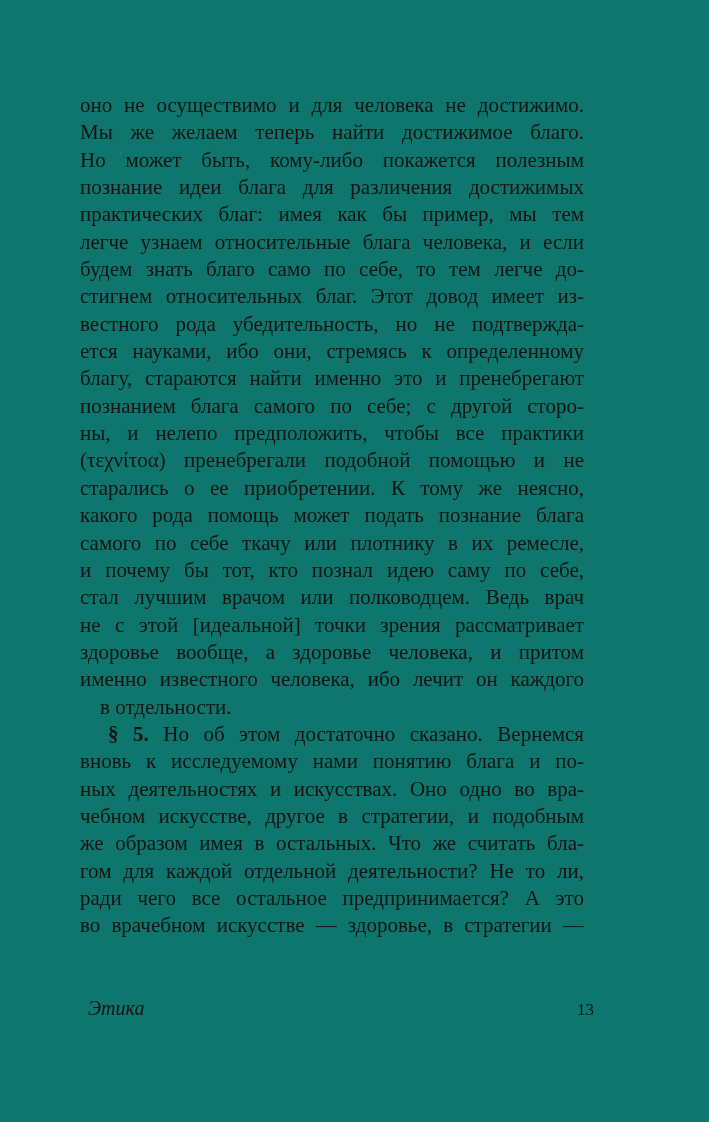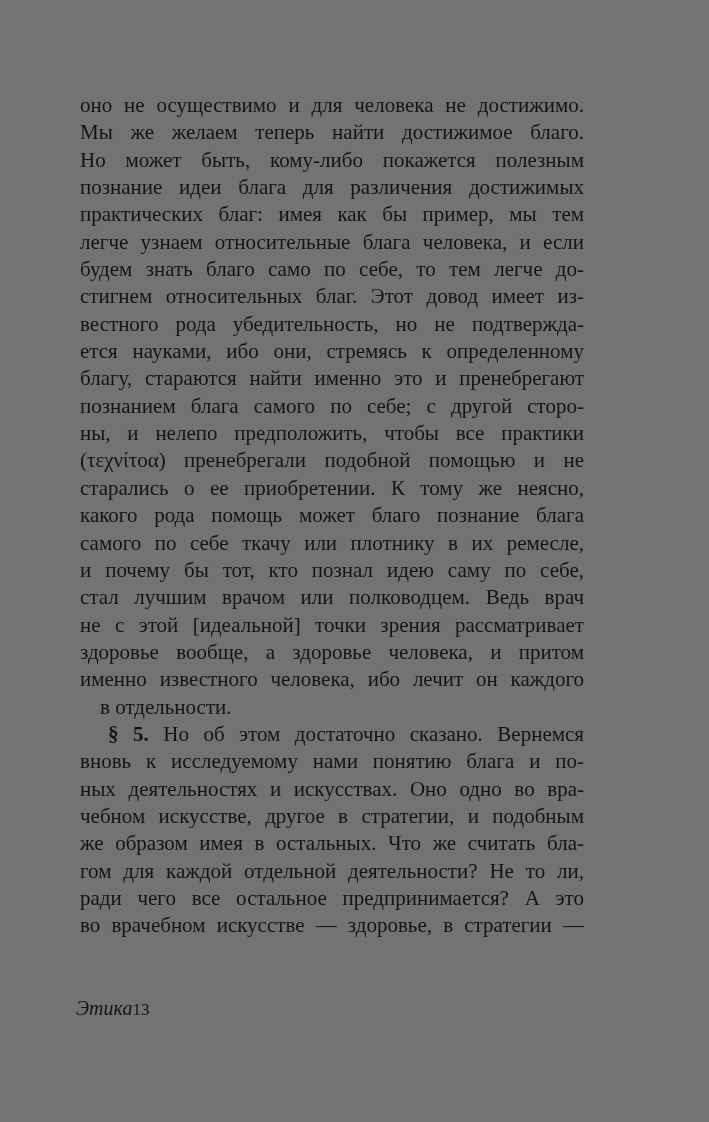--- a/index.html
+++ b/index.html
@@ -11,21 +11,21 @@
     height: 1122px;
     position: relative;
     background: #ffffff;
     font-family: "Liberation Serif", serif;
     color: #141414;
     overflow: hidden;
   }
   .page {
     position: absolute;
     inset: 0;
-    background: #737373;
+    background: #0f766e;
   }
   .text-block {
     position: absolute;
     left: 80px;
     top: 92px;
     width: 504px;
   }
   .line {
     font-size: 21px;
     line-height: 27.35px;
@@ -40,24 +40,25 @@
     margin-left: 20px;
   }
   .line.indent {
     text-indent: 28px;
   }
   .line b {
     font-weight: bold;
   }
   .footer {
     position: absolute;
-    left: 76px;
+    left: 88px;
     top: 996px;
     width: 506px;
     display: flex;
+    justify-content: space-between;
     align-items: baseline;
   }
   .book-title {
     font-style: italic;
     font-size: 20px;
     line-height: 24px;
   }
   .page-num {
     font-size: 17px;
     line-height: 24px;
@@ -78,21 +79,21 @@
       <div class="line">легче узнаем относительные блага человека, и если</div>
       <div class="line">будем знать благо само по себе, то тем легче до-</div>
       <div class="line">стигнем относительных благ. Этот довод имеет из-</div>
       <div class="line">вестного рода убедительность, но не подтвержда-</div>
       <div class="line">ется науками, ибо они, стремясь к определенному</div>
       <div class="line">благу, стараются найти именно это и пренебрегают</div>
       <div class="line">познанием блага самого по себе; с другой сторо-</div>
       <div class="line">ны, и нелепо предположить, чтобы все практики</div>
       <div class="line">(τεχνίτοα) пренебрегали подобной помощью и не</div>
       <div class="line">старались о ее приобретении. К тому же неясно,</div>
-      <div class="line">какого рода помощь может благо познание блага</div>
+      <div class="line">какого рода помощь может подать познание блага</div>
       <div class="line">самого по себе ткачу или плотнику в их ремесле,</div>
       <div class="line">и почему бы тот, кто познал идею саму по себе,</div>
       <div class="line">стал лучшим врачом или полководцем. Ведь врач</div>
       <div class="line">не с этой [идеальной] точки зрения рассматривает</div>
       <div class="line">здоровье вообще, а здоровье человека, и притом</div>
       <div class="line">именно известного человека, ибо лечит он каждого</div>
       <div class="line no-just">в отдельности.</div>
       <div class="line indent"><b>§ 5.</b> Но об этом достаточно сказано. Вернемся</div>
       <div class="line">вновь к исследуемому нами понятию блага и по-</div>
       <div class="line">ных деятельностях и искусствах. Оно одно во вра-</div>

